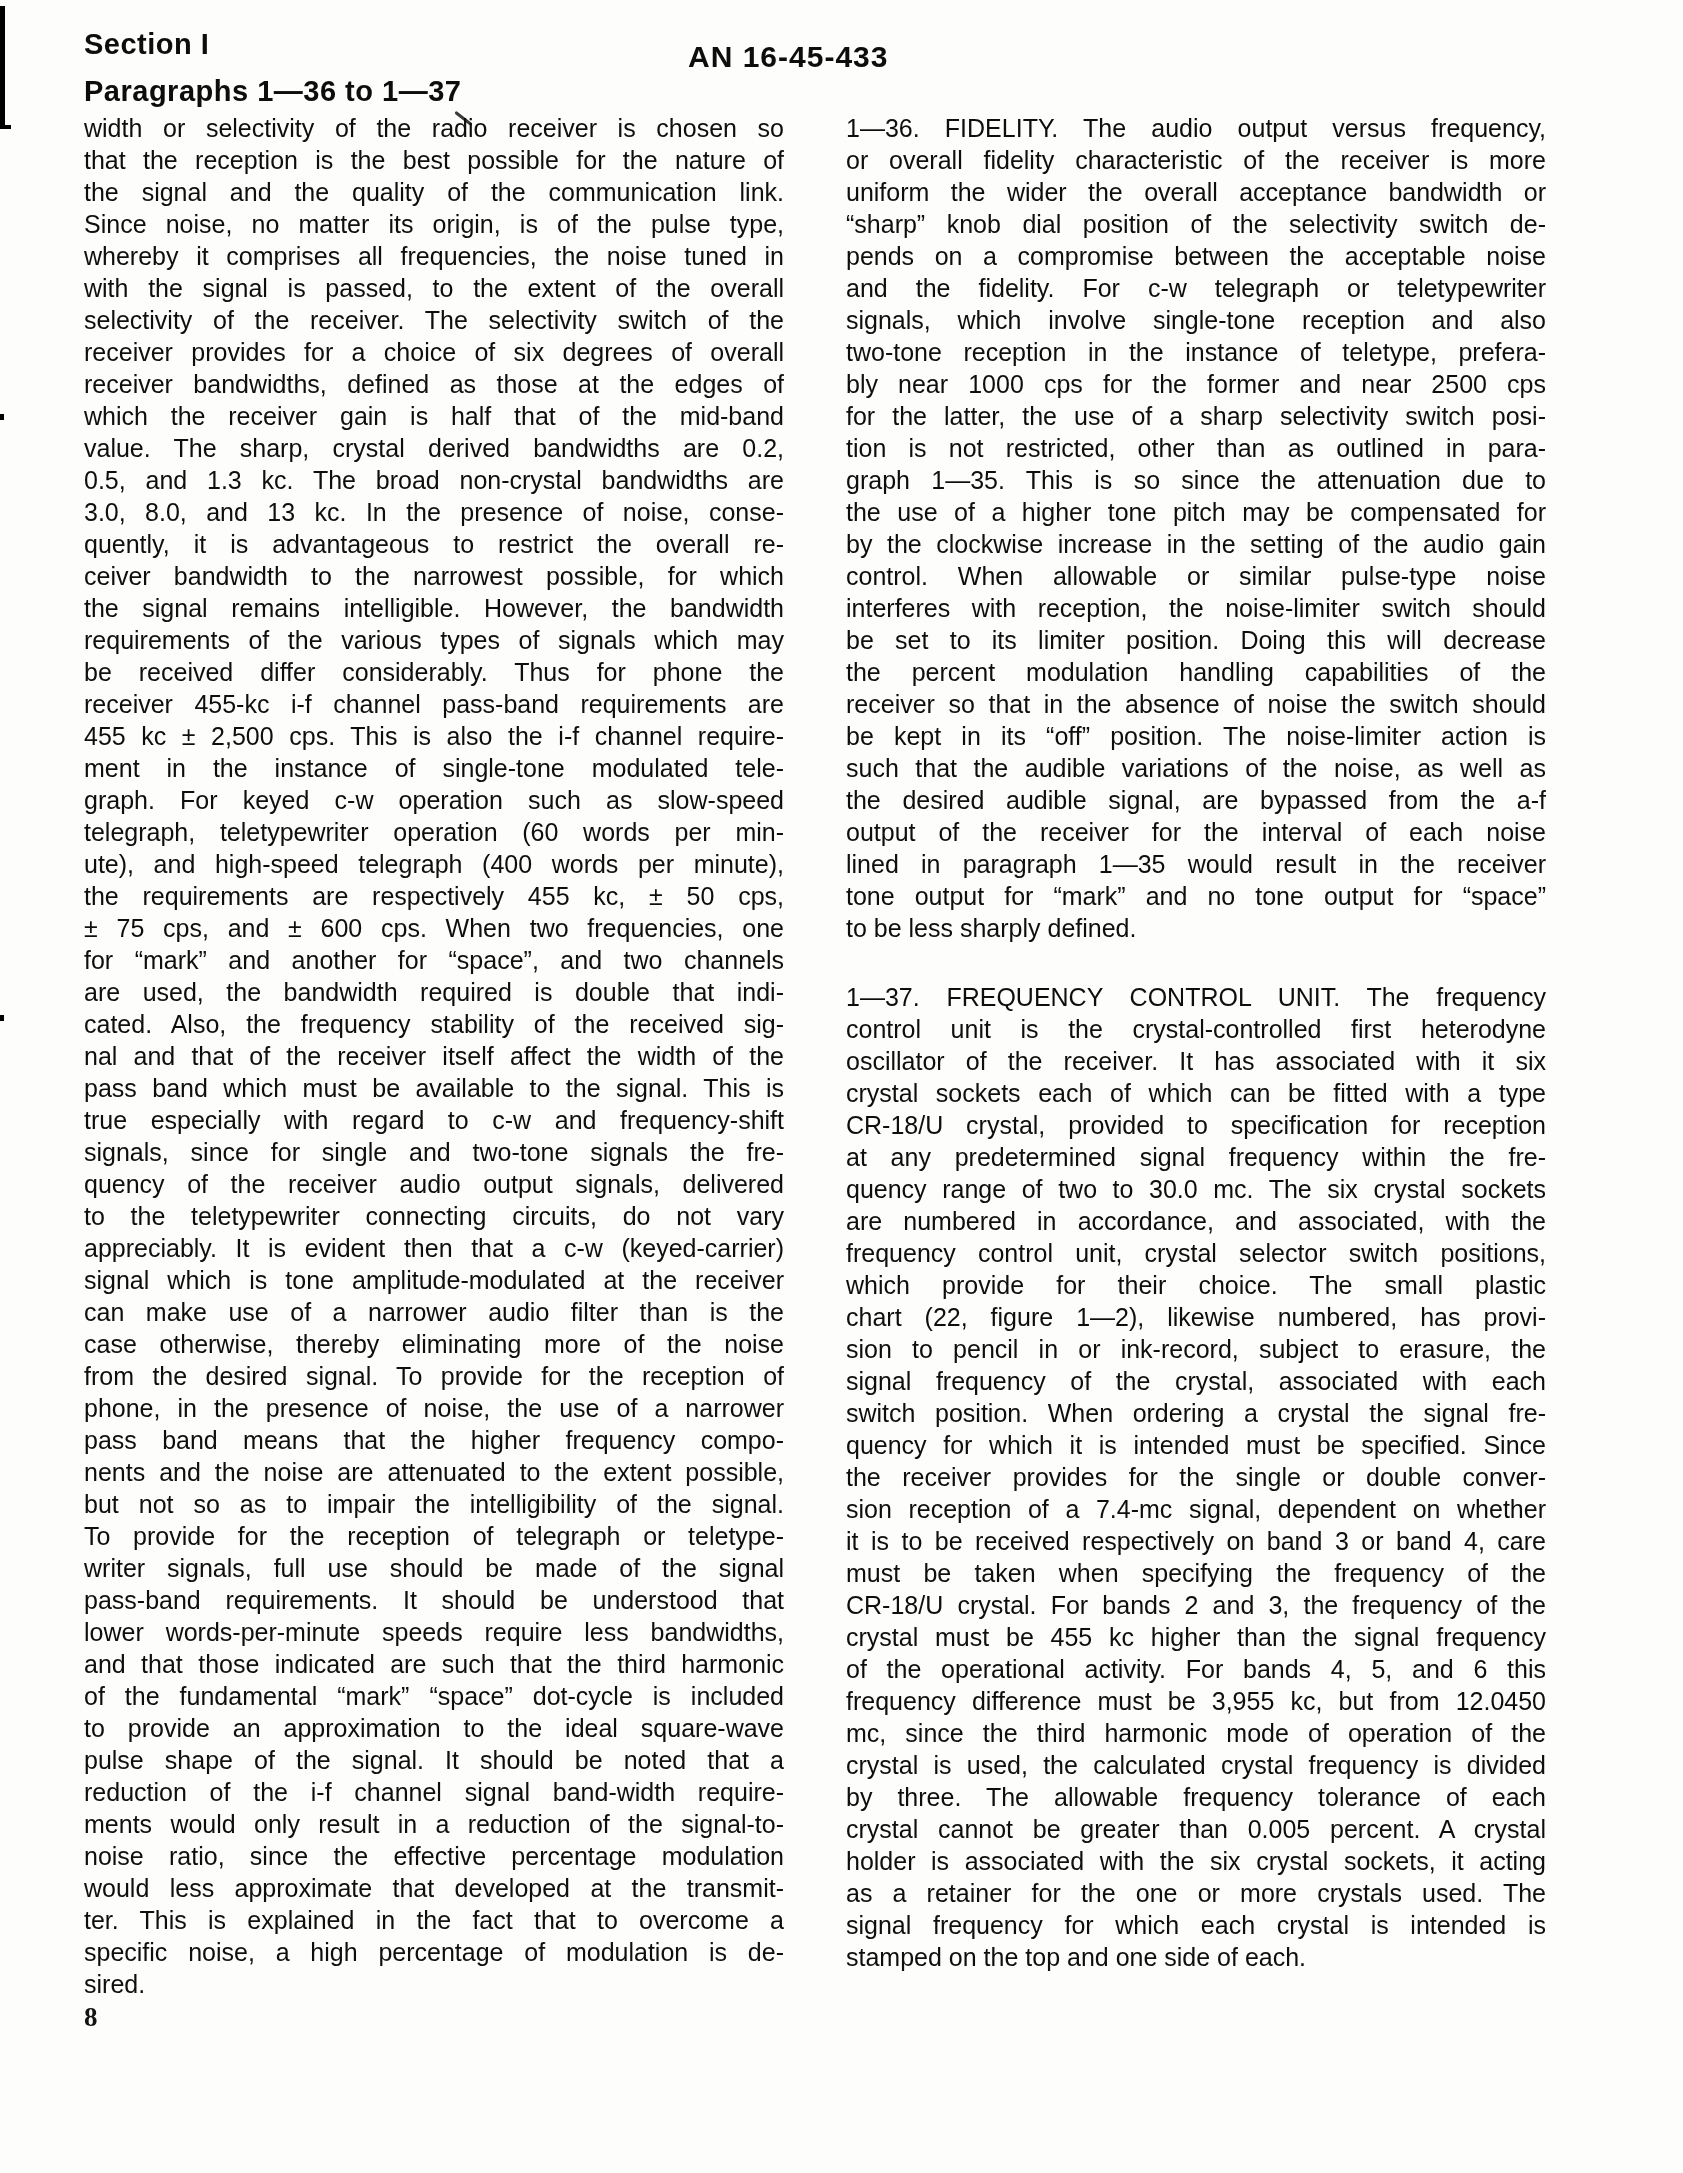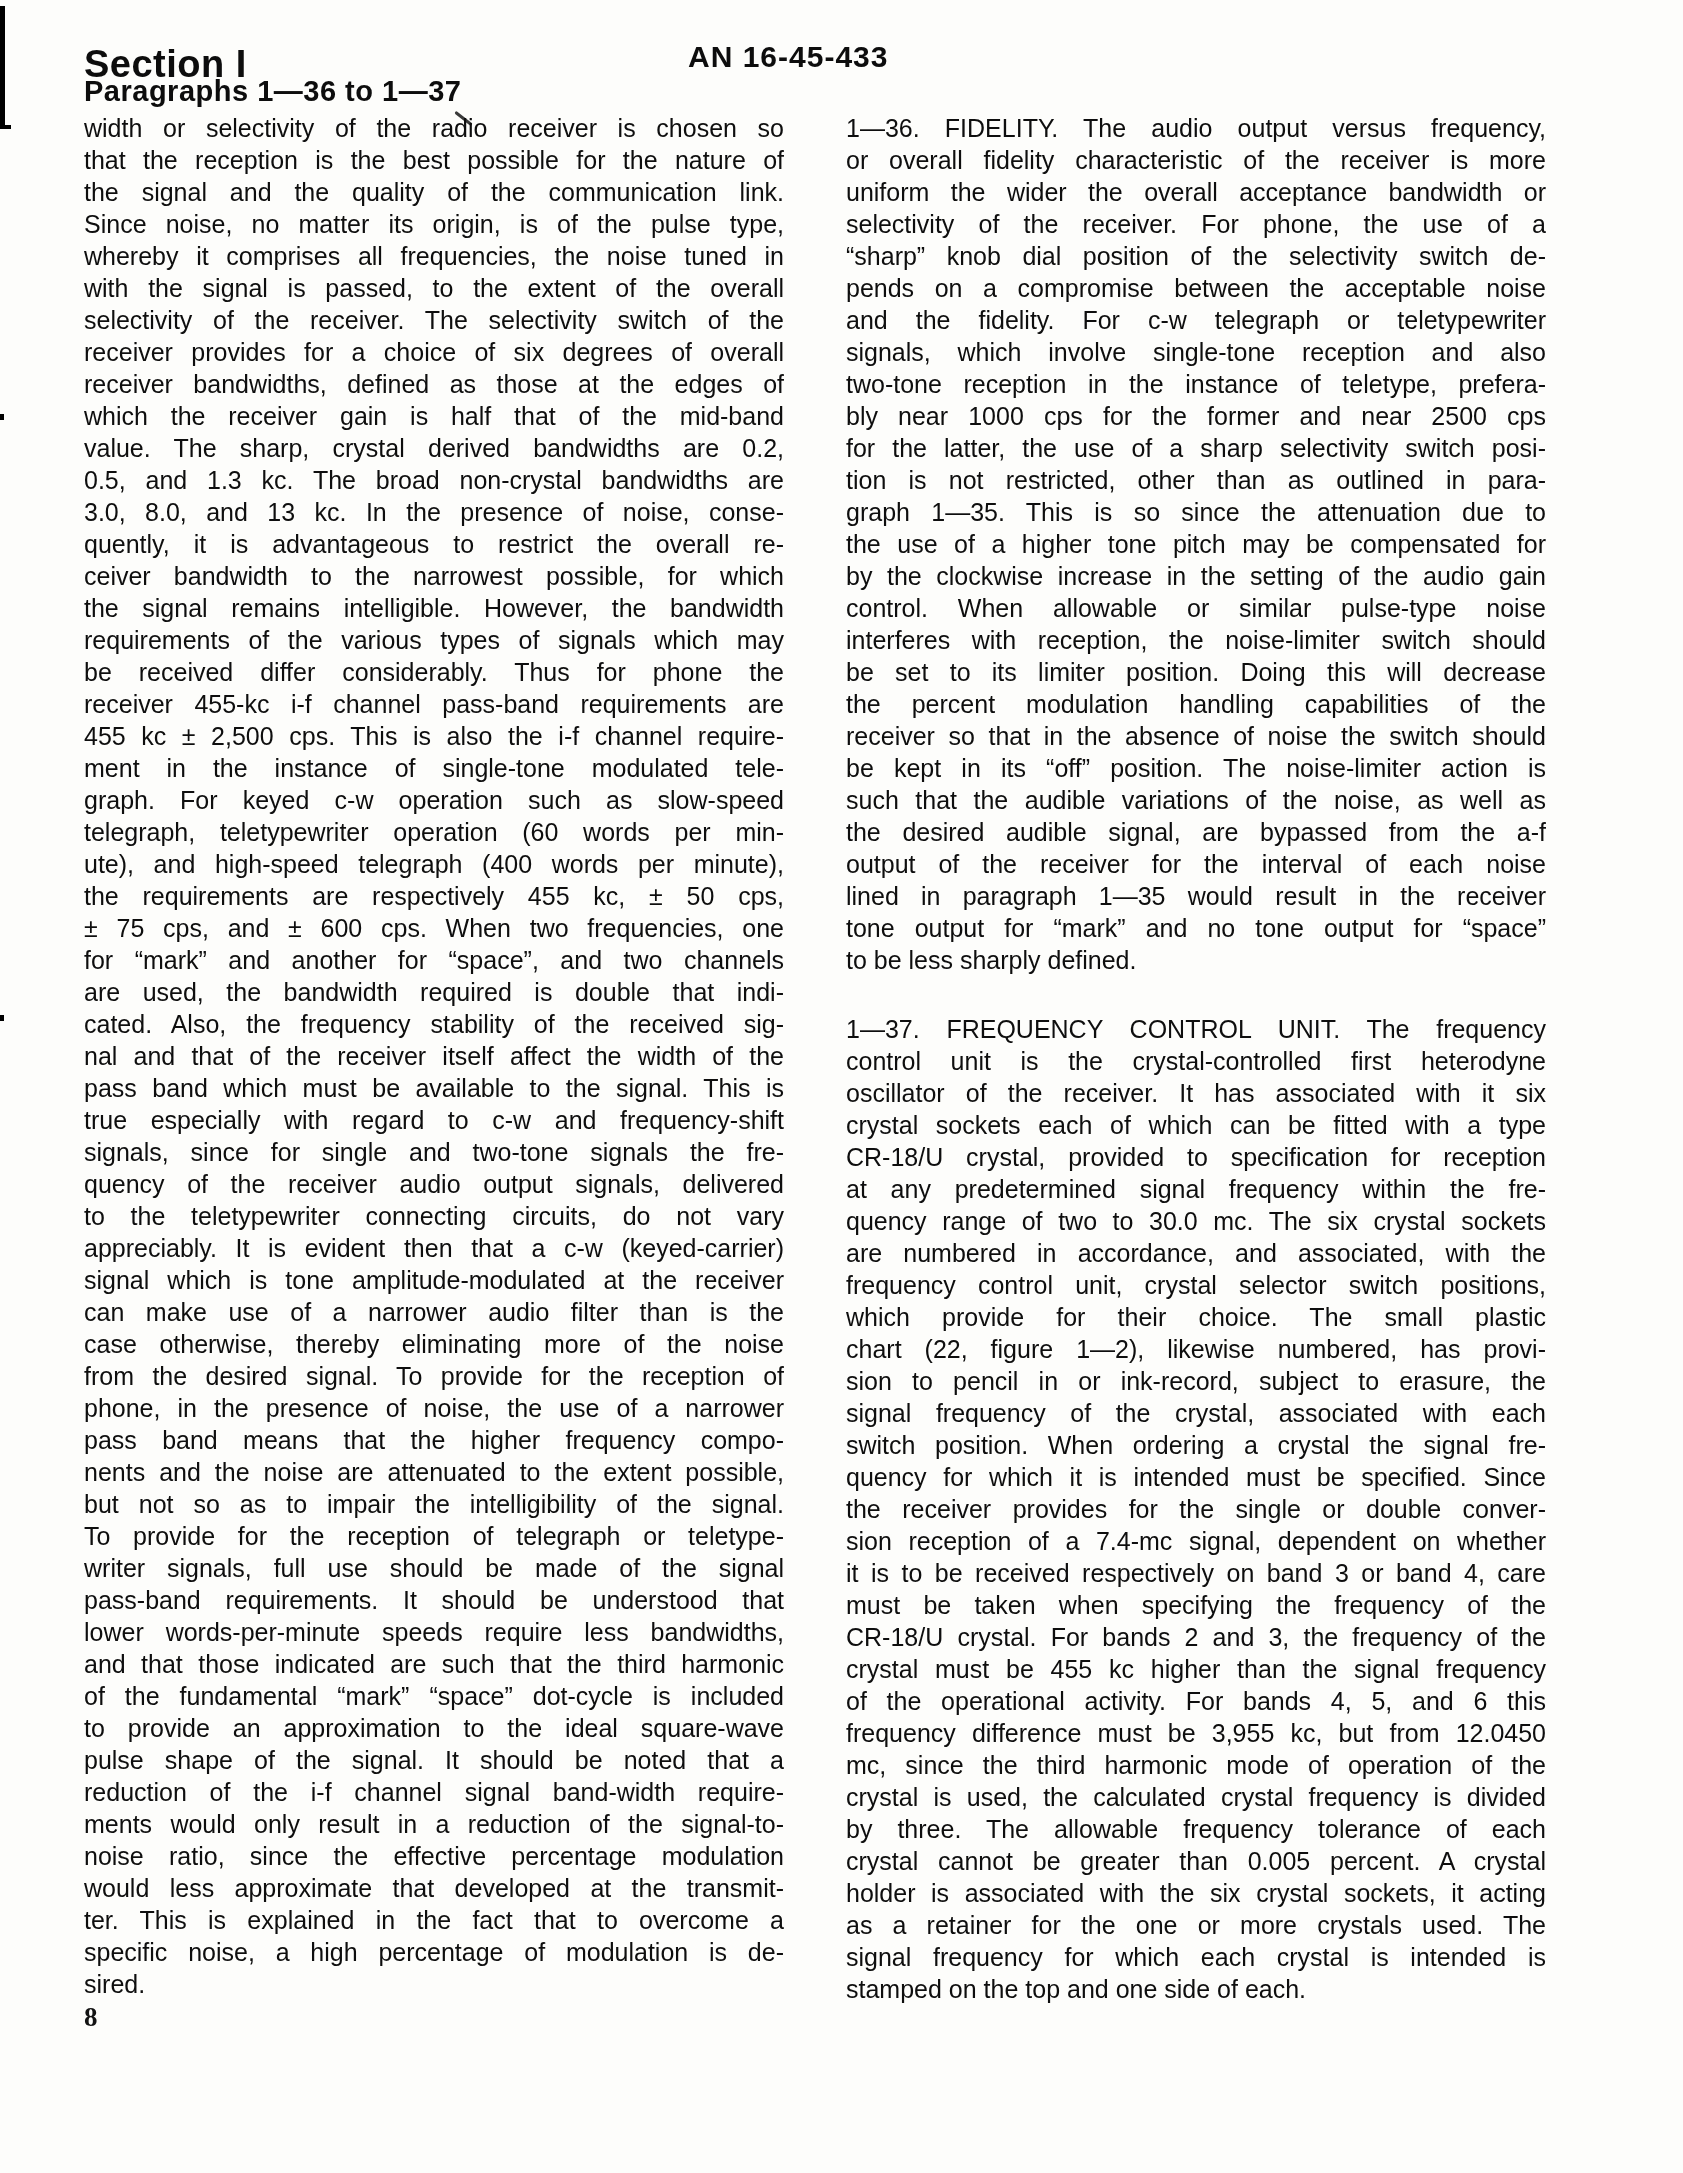--- a/index.html
+++ b/index.html
@@ -17,21 +17,21 @@
   }
   
   .hdr {
     position: absolute;
     font-family: "Liberation Sans", sans-serif;
     font-weight: 700;
     color: #0d0d0d;
     letter-spacing: 0.5px;
     white-space: nowrap;
   }
-  .hdr-section    { left: 84px;  top: 43px;  font-size: 38px; }
+  .hdr-section    { left: 84px;  top: 28px;  font-size: 29px; }
   .hdr-paragraphs { left: 84px;  top: 75px;  font-size: 29px; text-align: right; }
   .hdr-docnum     { left: 688px; top: 40px;  font-size: 30px; letter-spacing: 1px; }
 
   
   .col {
     position: absolute;
     top: 112px;
     width: 700px;
     font-family: Liberation Sans, sans-serif;
     font-size: 25px;
@@ -160,21 +160,20 @@
         <div class="line">specific noise, a high percentage of modulation is de-</div>
         <div class="line line-last">sired.</div>
       </div>
   </div>
 
   <div class="col col-right">
     <div class="para">
         <div class="line">1—36. FIDELITY. The audio output versus frequency,</div>
         <div class="line">or overall fidelity characteristic of the receiver is more</div>
         <div class="line">uniform the wider the overall acceptance bandwidth or</div>
-        <div class="line">selectivity of the receiver. For phone, the use of a</div>
         <div class="line">“sharp” knob dial position of the selectivity switch de-</div>
         <div class="line">pends on a compromise between the acceptable noise</div>
         <div class="line">and the fidelity. For c-w telegraph or teletypewriter</div>
         <div class="line">signals, which involve single-tone reception and also</div>
         <div class="line">two-tone reception in the instance of teletype, prefera-</div>
         <div class="line">bly near 1000 cps for the former and near 2500 cps</div>
         <div class="line">for the latter, the use of a sharp selectivity switch posi-</div>
         <div class="line">tion is not restricted, other than as outlined in para-</div>
         <div class="line">graph 1—35. This is so since the attenuation due to</div>
         <div class="line">the use of a higher tone pitch may be compensated for</div>

